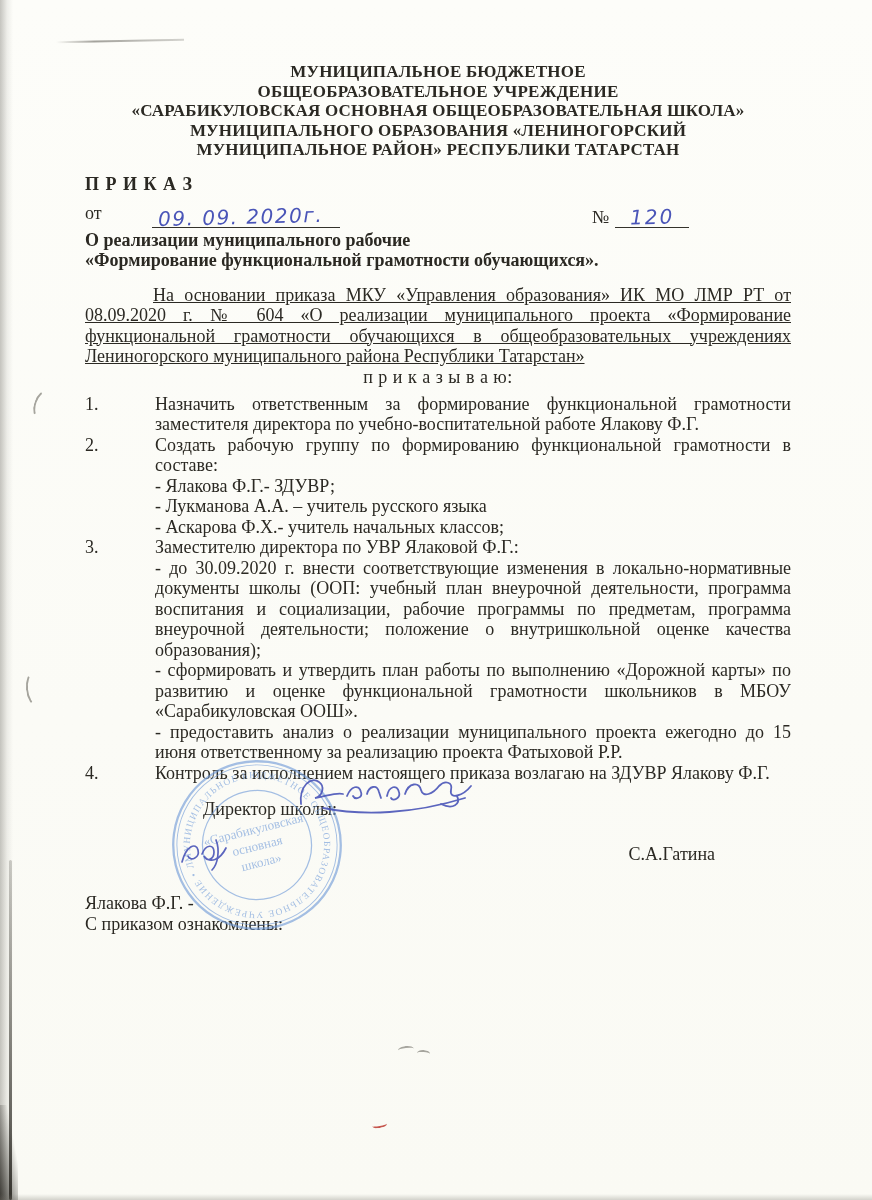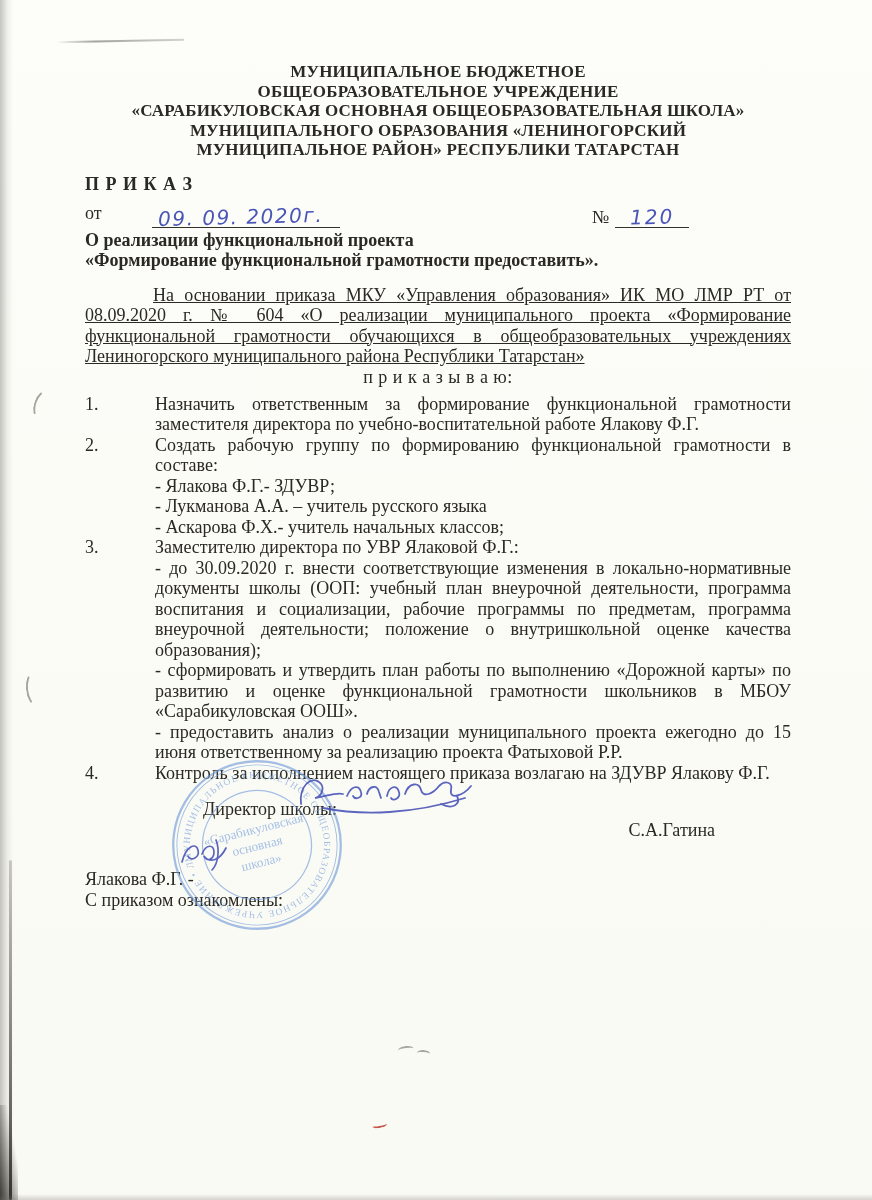--- a/index.html
+++ b/index.html
@@ -40,21 +40,21 @@
     text-indent:68px; text-align:justify;text-decoration:underline; }
 
   .decree { text-align:center; font-size:18px; letter-spacing:.5px; }
 
   .items { list-style:none; margin-top:6px; }
   .order-item { display:flex; font-size:18px; line-height:20.5px; }
   .order-item .num { width:70px; flex:none; }
   .order-item .txt { flex:1; white-space:pre-line; text-align:justify; }
 
   .director-row { margin-top:16px; display:flex; font-size:18px; padding-left:118px;flex-direction:column; }
-  .director-name { margin-left:auto; margin-right:76px; }
+  .director-name { margin-left:auto; margin-right:76px;margin-top:24px; }
 
   .ack { margin-top:28px; font-size:18px; line-height:21px; }
 
   
   .stamp { position:absolute; left:168px; top:756px; width:178px; height:178px;
     transform:rotate(-14deg); opacity:.62; }
   .sig-director { position:absolute; left:293px; top:770px; width:190px; height:50px; }
   .sig-ack { position:absolute; left:176px; top:836px; width:62px; height:44px; }
 
   
@@ -112,22 +112,22 @@
       <span class="lbl">от</span>
       <span class="writein date-line"><span class="hw">09. 09. 2020г.</span></span>
       <span class="spacer"></span>
       <span class="num-group">
         <span class="lbl">№</span>
         <span class="writein num-line"><span class="hw">120</span></span>
       </span>
     </div>
 
     <div class="subject">
-      <div>О реализации функциональной проекта</div>
-      <div>«Формирование функциональной грамотности предоставить».</div>
+      <div>О реализации муниципального рабочие</div>
+      <div>«Формирование функциональной грамотности обучающихся».</div>
     </div>
 
     <p class="preamble">На основании приказа МКУ «Управления образования» ИК МО ЛМР РТ от 08.09.2020 г. № 604 «О реализации муниципального проекта «Формирование функциональной грамотности обучающихся в общеобразовательных учреждениях Лениногорского муниципального района Республики Татарстан»</p>
 
     <div class="decree">п р и к а з ы в а ю:</div>
 
     <ol class="items">
       <li class="order-item">
         <span class="num">1.</span>
         <span class="txt">Назначить ответственным за формирование функциональной грамотности заместителя директора по учебно-воспитательной работе Ялакову Ф.Г.</span>

